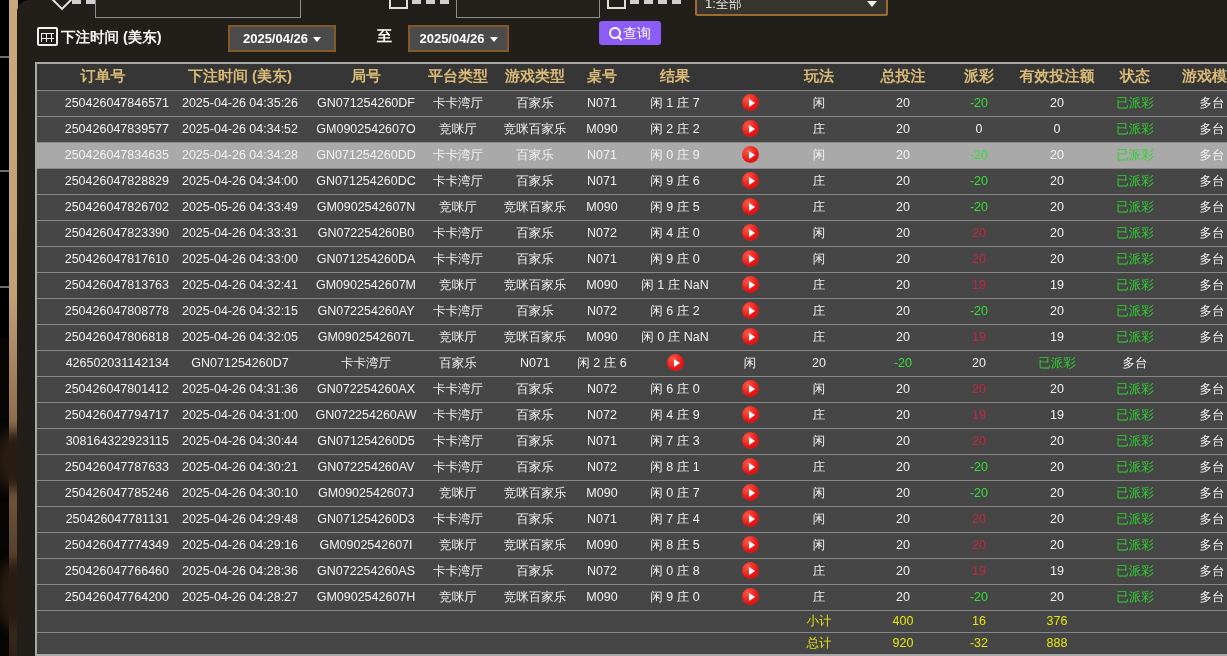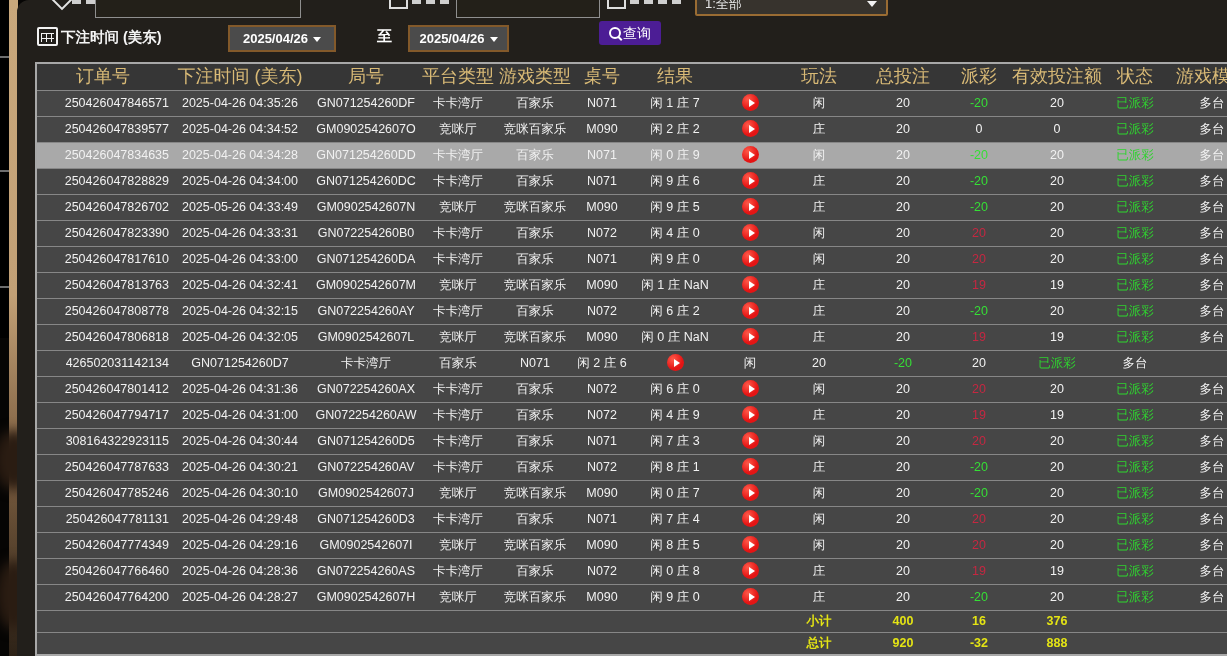--- a/index.html
+++ b/index.html
@@ -40,46 +40,46 @@
                      linear-gradient(90deg,#f2f2f2 1.5px,transparent 1.5px);
     background-size:5px 5px;}
   .filter-label{position:absolute;left:61px;top:28px;font-size:14.5px;font-weight:bold;color:#f5f5f5;}
   .date-select{position:absolute;top:25px;height:23px;background:#4b4b4b;
     border:2px solid #83592a;color:#ffffff;font-weight:bold;font-size:13px;
     line-height:23px;text-align:center;box-sizing:content-box;}
   .date-select .caret{border-top-color:#fff;border-left-width:4px;border-right-width:4px;
     border-top-width:5px;margin-left:5px;vertical-align:1px;}
   .to-label{position:absolute;left:377px;top:27px;font-size:15px;font-weight:bold;color:#fff;}
   .query-button{position:absolute;left:599px;top:21px;width:62px;height:24px;
-    background:#4c1d95;border:2px solid #dcebа6;border-color:#dcebab;border-radius:3px;
+    background:#8b5cf6;border:2px solid #dcebа6;border-color:#dcebab;border-radius:3px;
     color:#fff;font-size:14px;line-height:24px;text-align:center;cursor:pointer;}
   .mag-icon{display:inline-block;width:8px;height:8px;border:2px solid #fff;border-radius:50%;
     position:relative;margin-right:2px;vertical-align:-1px;}
   .mag-icon::after{content:"";position:absolute;width:2px;height:5px;background:#fff;
     left:8px;top:7px;transform:rotate(-45deg);}
   
   .table{position:absolute;left:35px;top:62px;width:1220px;height:590px;
     border:2px solid #a8a8a8;background:#464646;}
   .tr{display:grid;
     grid-template-columns:132px 142px 110px 74px 80px 54px 92px 58px 80px 88px 64px 92px 64px 90px;
     height:26px;border-top:1px solid #878787;box-sizing:border-box;}
   .tr.head{height:26px;background:#363636;border-top:none;}
   .tr.totals{height:22px;}
   .td,.th{overflow:hidden;white-space:nowrap;text-align:center;
     font-size:12.5px;color:#f1f1f1;line-height:25px;}
   .tr.totals .td{line-height:21px;}
-  .th{color:#d9ba76;font-weight:normal;font-size:18px;line-height:24px;}
+  .th{color:#d9ba76;font-weight:bold;font-size:15px;line-height:24px;}
   .td.c0{text-align:right;padding-left:8px;}
   .th.c0{text-align:center;}
   .tr.hl{background:#a9a9a9;}
   .v-green{color:#35df35;}
   .v-red{color:#c52741;}
   .v-white{color:#f1f1f1;}
   .status{color:#2fd32f;}
-  .yellow{color:#e4e414;font-weight:bold;}
+  .yellow{color:#e4e414;font-weight:normal;}
   .play{display:inline-block;width:17px;height:17px;border-radius:50%;
     background:radial-gradient(circle at 35% 30%,#ff5a4a,#e41414 60%);
     position:relative;vertical-align:-4px;cursor:pointer;}
   .play::after{content:"";position:absolute;left:7px;top:5px;width:0;height:0;
     border-left:6px solid #fff;border-top:4px solid transparent;border-bottom:4px solid transparent;}
 </style>
 </head>
 <body>
 
 <div class="bg-blocks">

